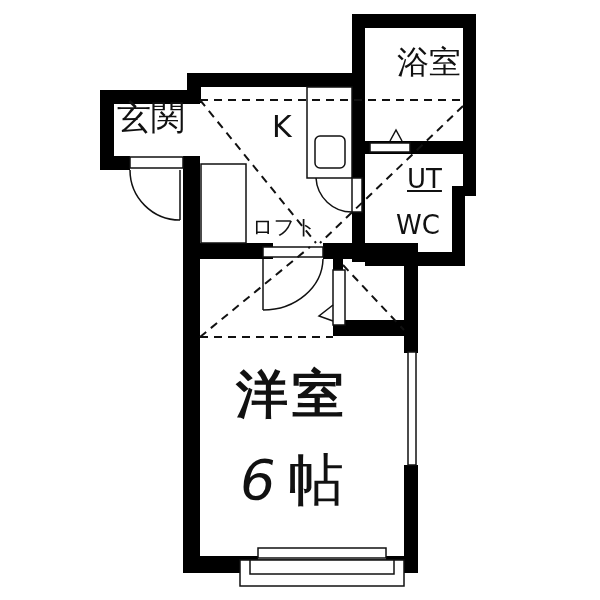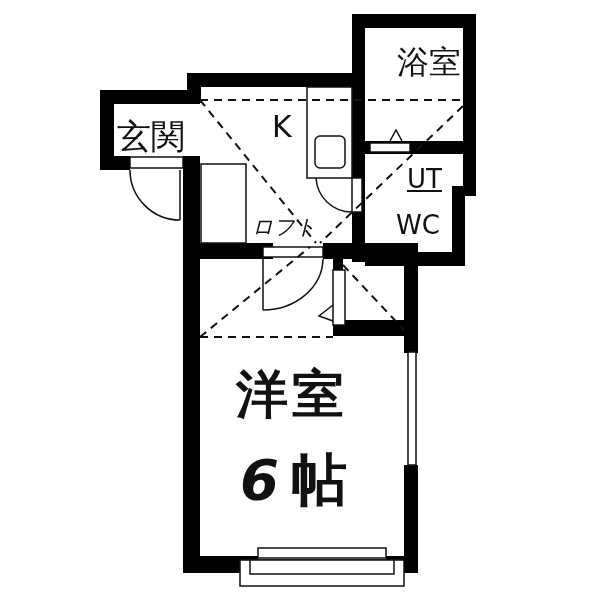--- a/index.html
+++ b/index.html
@@ -1,26 +1,26 @@
 <!DOCTYPE html>
 <html><head>
   <meta charset="utf-8">
   <style>
     html, body { margin: 0; padding: 0; background: #ffffff; }
     body { width: 600px; height: 600px; position: relative; overflow: hidden; }
     .plan { position: absolute; left: 0; top: 0; width: 600px; height: 600px; }
     .label { position: absolute; color: #111; font-family: "DejaVu Sans", sans-serif; line-height: 1; white-space: nowrap; }
-    .lbl-genkan { left: 117px; top: 119px; font-size: 34px; }
+    .lbl-genkan { left: 117px; top: 100px; font-size: 34px; }
     .lbl-k { left: 272px; top: 112px; font-size: 30px; }
     .lbl-bath { left: 377px; top: 46px; font-size: 32px; margin-left: 20px; }
     .lbl-ut { left: 407px; top: 166px; font-size: 26px; text-decoration: underline; }
     .lbl-wc { left: 396px; top: 212px; font-size: 26px; }
-    .lbl-loft { left: 252px; top: 217px; font-size: 21px; font-style: italic; }
+    .lbl-loft { left: 252px; top: 217px; font-size: 21px; }
     .lbl-room { left: 236px; top: 368px; font-size: 52px; font-weight: bold; letter-spacing: 4px; text-align: center; }
-    .lbl-size { left: 240px; top: 452px; font-size: 56px; font-weight: bold; letter-spacing: 4px; }
+    .lbl-size { left: 240px; top: 452px; font-size: 56px; font-weight: normal; letter-spacing: 4px; }
     .lbl-size .num { font-style: italic; margin-right: 8px; }
   </style>
 </head>
 <body>
 
 <svg class="plan" viewBox="0 0 600 600" xmlns="http://www.w3.org/2000/svg">
 
   <g fill="#000">
 
     <rect x="352" y="14" width="124" height="14"></rect>

